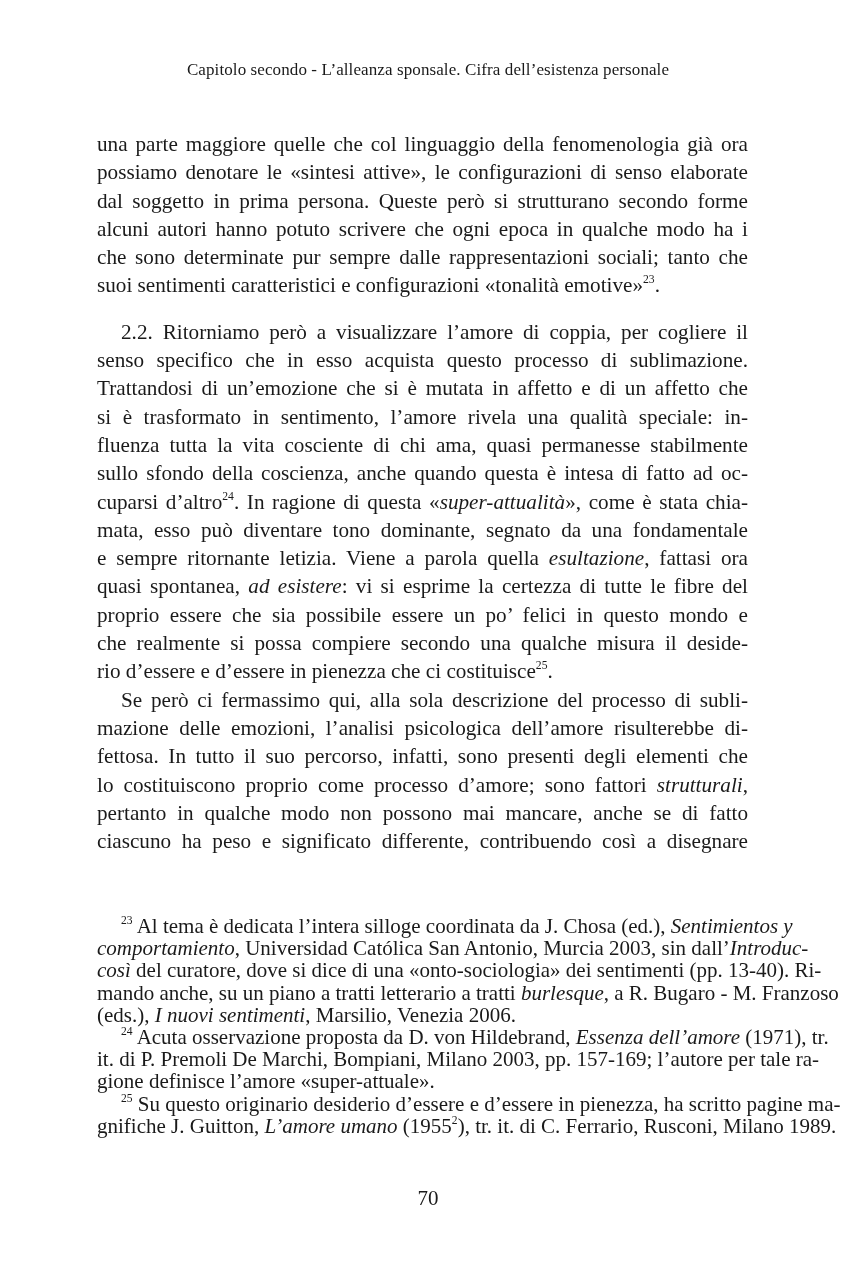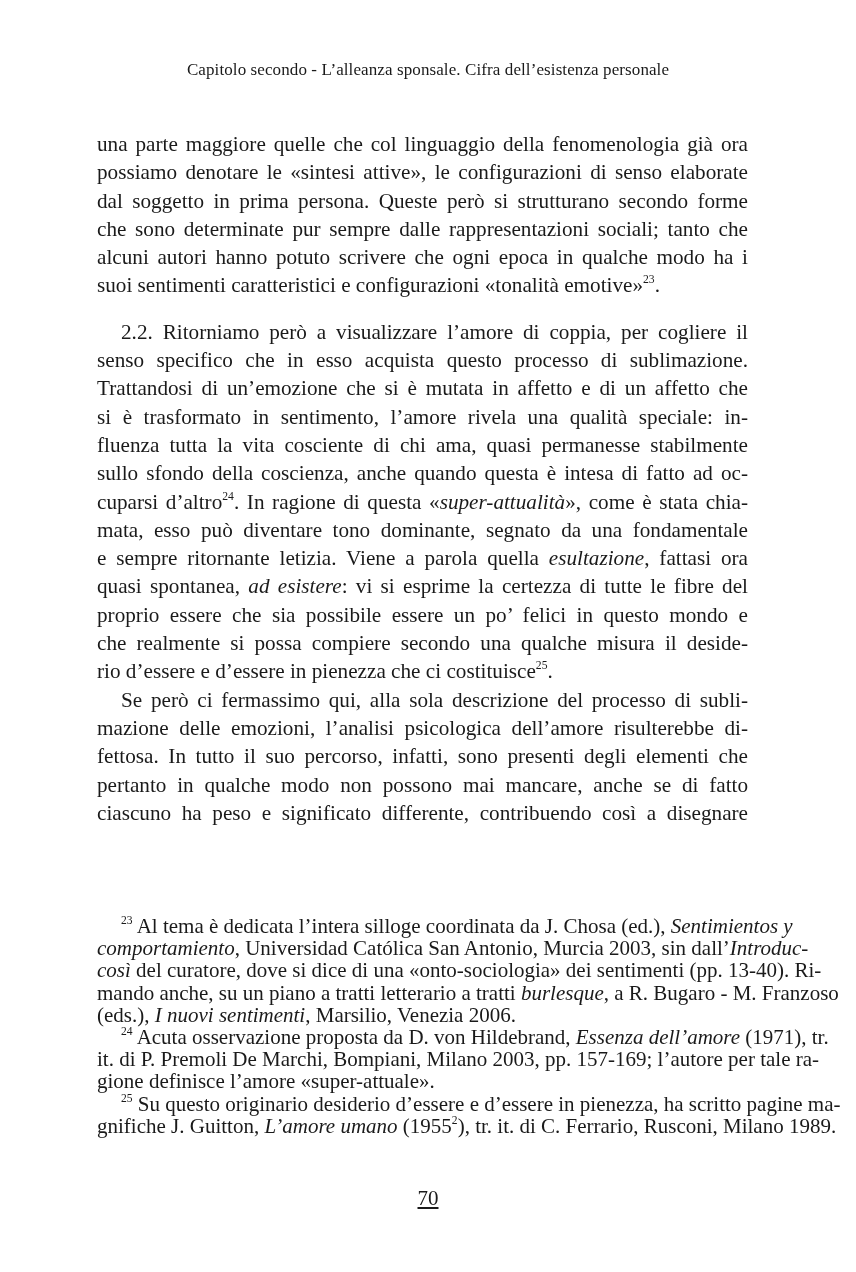--- a/index.html
+++ b/index.html
@@ -8,35 +8,35 @@
   .body-block { position: absolute; left: 97px; width: 651px; }
   .line { display: block; font-size: 21.2px; height: 28.3px; line-height: 28.3px; text-align: justify; text-align-last: justify; white-space: nowrap; }
   .line.last { text-align-last: left; }
   .line.indent { padding-left: 24px; }
   .para-gap { height: 18px; }
   sup { font-size: 0.55em; line-height: 0; vertical-align: 0.75em; }
   .fn-block { position: absolute; left: 97px; width: 651px; top: 915px; }
   .fn-line { display: block; font-size: 21px; height: 22.2px; line-height: 22.2px; text-align: justify; text-align-last: justify; white-space: nowrap; }
   .fn-line.last { text-align-last: left; }
   .fn-line.indent { padding-left: 24px; }
-  .page-number { position: absolute; top: 1186px; left: 0; width: 856px; text-align: center; font-size: 21px; text-decoration: underline; }
+  .page-number { position: absolute; top: 1186px; left: 0; width: 856px; text-align: center; font-size: 21px; }
   i { font-style: italic; }
 </style>
 </head>
 <body>
 
 <div class="running-head">Capitolo secondo - L’alleanza sponsale. Cifra dell’esistenza personale</div>
 
 <div class="body-block" style="top:130px;">
   <div>
       <div class="line"><span>una parte maggiore quelle che col linguaggio della fenomenologia già ora</span></div>
       <div class="line"><span>possiamo denotare le «sintesi attive», le configurazioni di senso elaborate</span></div>
       <div class="line"><span>dal soggetto in prima persona. Queste però si strutturano secondo forme</span></div>
+      <div class="line"><span>alcuni autori hanno potuto scrivere che ogni epoca in qualche modo ha i</span></div>
       <div class="line"><span>che sono determinate pur sempre dalle rappresentazioni sociali; tanto che</span></div>
-      <div class="line"><span>alcuni autori hanno potuto scrivere che ogni epoca in qualche modo ha i</span></div>
       <div class="line last"><span>suoi sentimenti caratteristici e configurazioni «tonalità emotive»</span><sup>23</sup><span>.</span></div>
     </div>
   <div class="para-gap"></div>
   <div>
       <div class="line indent"><span>2.2. Ritorniamo però a visualizzare l’amore di coppia, per cogliere il</span></div>
       <div class="line"><span>senso specifico che in esso acquista questo processo di sublimazione.</span></div>
       <div class="line"><span>Trattandosi di un’emozione che si è mutata in affetto e di un affetto che</span></div>
       <div class="line"><span>si è trasformato in sentimento, l’amore rivela una qualità speciale: in-</span></div>
       <div class="line"><span>fluenza tutta la vita cosciente di chi ama, quasi permanesse stabilmente</span></div>
       <div class="line"><span>sullo sfondo della coscienza, anche quando questa è intesa di fatto ad oc-</span></div>
@@ -45,20 +45,21 @@
       <div class="line"><span>e sempre ritornante letizia. Viene a parola quella </span><i>esultazione</i><span>, fattasi ora</span></div>
       <div class="line"><span>quasi spontanea, </span><i>ad esistere</i><span>: vi si esprime la certezza di tutte le fibre del</span></div>
       <div class="line"><span>proprio essere che sia possibile essere un po’ felici in questo mondo e</span></div>
       <div class="line"><span>che realmente si possa compiere secondo una qualche misura il deside-</span></div>
       <div class="line last"><span>rio d’essere e d’essere in pienezza che ci costituisce</span><sup>25</sup><span>.</span></div>
     </div>
   <div>
       <div class="line indent"><span>Se però ci fermassimo qui, alla sola descrizione del processo di subli-</span></div>
       <div class="line"><span>mazione delle emozioni, l’analisi psicologica dell’amore risulterebbe di-</span></div>
       <div class="line"><span>fettosa. In tutto il suo percorso, infatti, sono presenti degli elementi che</span></div>
+      <div class="line"><span>lo costituiscono proprio come processo d’amore; sono fattori </span><i>strutturali</i><span>,</span></div>
       <div class="line"><span>pertanto in qualche modo non possono mai mancare, anche se di fatto</span></div>
       <div class="line"><span>ciascuno ha peso e significato differente, contribuendo così a disegnare</span></div>
     </div>
 </div>
 
 <div class="fn-block">
   <div>
       <div class="fn-line indent"><sup>23</sup><span> Al tema è dedicata l’intera silloge coordinata da J. Chosa (ed.), </span><i>Sentimientos y</i></div>
       <div class="fn-line"><i>comportamiento</i><span>, Universidad Católica San Antonio, Murcia 2003, sin dall’</span><i>Introduc-</i></div>
       <div class="fn-line"><i>così</i><span> del curatore, dove si dice di una «onto-sociologia» dei sentimenti (pp. 13-40). Ri-</span></div>

